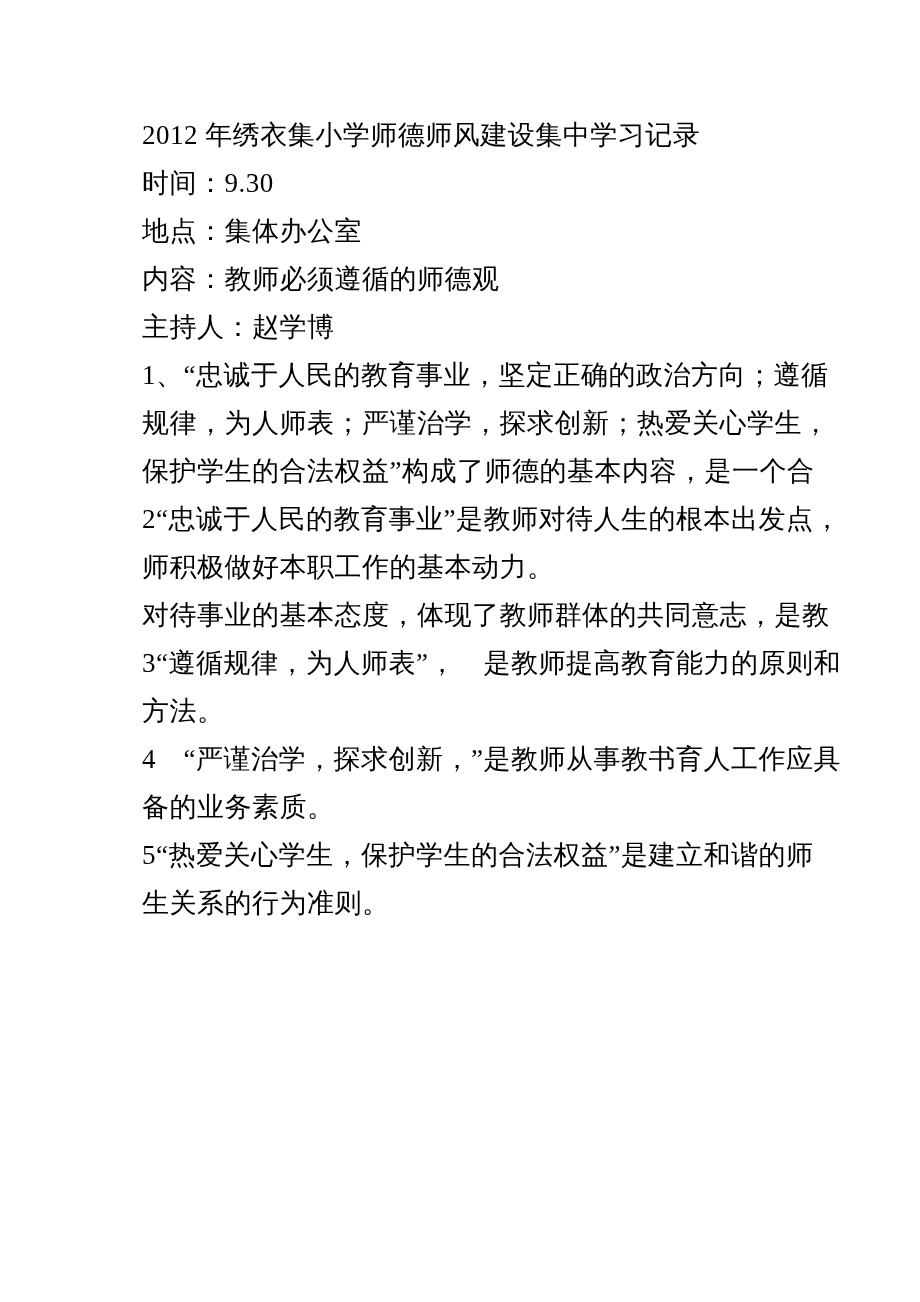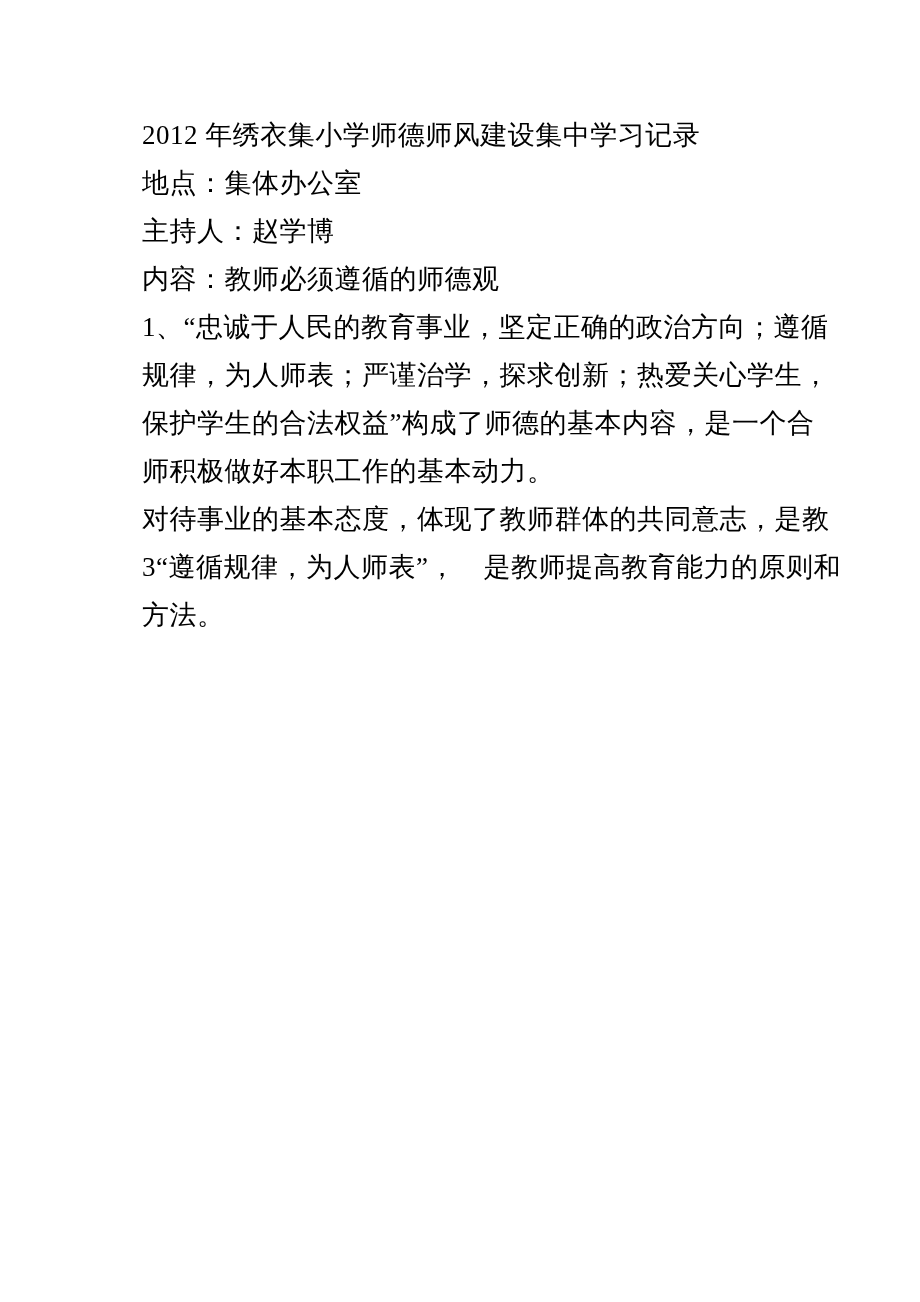--- a/index.html
+++ b/index.html
@@ -29,37 +29,47 @@
 </style>
 </head>
 <body>
 
 <div class="page">
   <div class="doc">
 
     <div class="line">2012 年绣衣集小学师德师风建设集中学习记录</div>
 
     <div class="meta">
+      <div class="line">时间：9.30</div>
       <div class="line">地点：集体办公室</div>
+      <div class="line">内容：教师必须遵循的师德观</div>
       <div class="line">主持人：赵学博</div>
-      <div class="line">内容：教师必须遵循的师德观</div>
     </div>
 
     <div class="point">
       <div class="line">1、“忠诚于人民的教育事业，坚定正确的政治方向；遵循</div>
       <div class="line">规律，为人师表；严谨治学，探求创新；热爱关心学生，</div>
       <div class="line">保护学生的合法权益”构成了师德的基本内容，是一个合</div>
     </div>
 
     <div class="point">
+      <div class="line">2“忠诚于人民的教育事业”是教师对待人生的根本出发点，</div>
       <div class="line">师积极做好本职工作的基本动力。</div>
       <div class="line">对待事业的基本态度，体现了教师群体的共同意志，是教</div>
     </div>
 
     <div class="point">
       <div class="line">3“遵循规律，为人师表”，　是教师提高教育能力的原则和</div>
       <div class="line">方法。</div>
     </div>
 
+    <div class="point">
+      <div class="line">4　“严谨治学，探求创新，”是教师从事教书育人工作应具</div>
+      <div class="line">备的业务素质。</div>
+    </div>
 
+    <div class="point">
+      <div class="line">5“热爱关心学生，保护学生的合法权益”是建立和谐的师</div>
+      <div class="line">生关系的行为准则。</div>
+    </div>
 
   </div>
 </div>
 
 </body></html>

